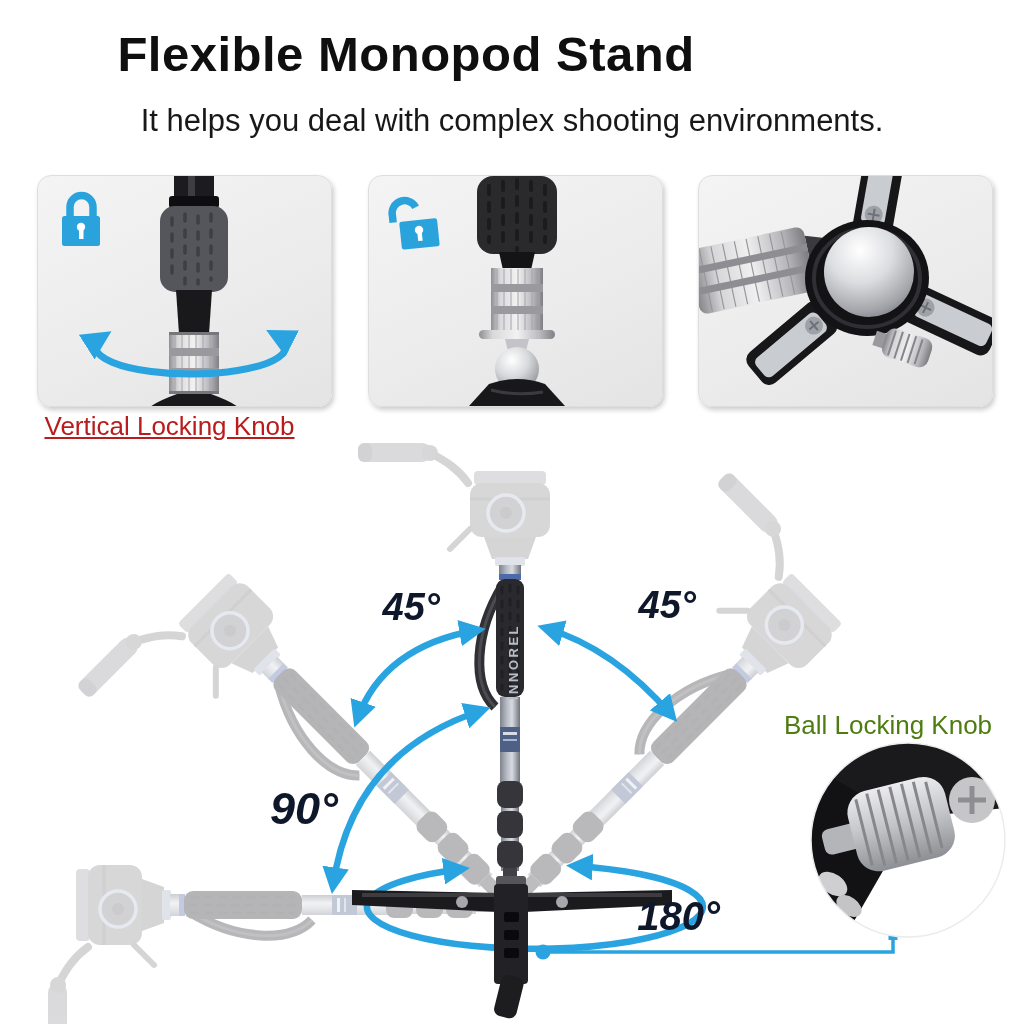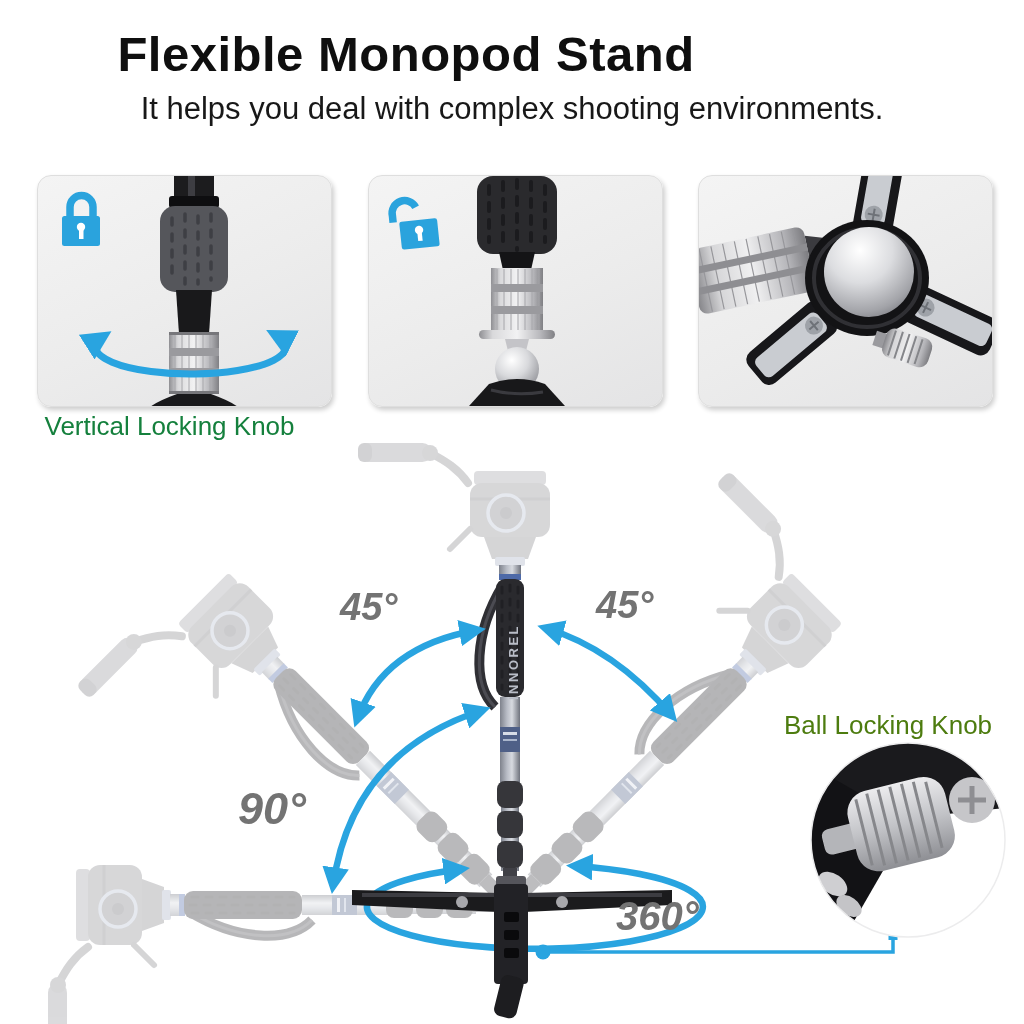--- a/index.html
+++ b/index.html
@@ -7,37 +7,37 @@
     width:1024px;height:1024px;position:relative;overflow:hidden;
     background:#ffffff;color:#151515;
     font-family:"Liberation Sans", sans-serif;
   }
   .abs{position:absolute;}
   .page-title{
     top:26px;left:0;width:812px;text-align:center;
     font-size:49px;font-weight:700;letter-spacing:.5px;color:#0f0f0f;
   }
   .page-subtitle{
-    top:91px;left:0;width:1024px;text-align:center;
+    top:103px;left:0;width:1024px;text-align:center;
     font-size:31px;font-weight:400;color:#181818;
   }
   .panel{
     top:175px;width:293px;height:230px;border-radius:14px;overflow:hidden;
     background:linear-gradient(155deg,#f4f4f4 0%,#ececec 55%,#e4e4e5 100%);
     border:1px solid #dedede;
     box-shadow:2px 3px 5px rgba(0,0,0,.20);
   }
   #panel-locked{left:37px;} #panel-unlocked{left:368px;} #panel-base{left:698px;}
   .panel svg{position:absolute;inset:0;width:100%;height:100%;}
   .panel-caption{
     top:411px;left:23px;width:293px;text-align:center;
-    font-size:26px;color:#15803d;
+    font-size:26px;color:#b91c1c;text-decoration:underline;
   }
   .angle-label{
-    font-style:italic;font-weight:600;color:#737373;text-align:left;
+    font-style:italic;font-weight:600;color:#0f172a;text-align:right;
   }
   #angle-left {left:340px;top:586px;width:100px;font-size:38px;}
   #angle-right{left:596px;top:584px;width:100px;font-size:38px;}
   #angle-down {left:238px;top:783px;width:100px;font-size:45px;}
   #angle-pan  {left:616px;top:894px;width:104px;font-size:40px;}
   .callout-label{
     left:758px;top:710px;width:260px;text-align:center;
     font-size:26px;color:#4d7c0f;
   }
   .diagram-svg{position:absolute;left:0;top:0;width:1024px;height:1024px;}
@@ -296,14 +296,14 @@
         <path d="M864,790 v68 M876,787 v74 M888,786 v76 M900,786 v76 M912,786 v76 M924,787 v74 M936,790 v68" stroke="#86878b" stroke-width="3" fill="none"></path>
       </g>
     </g>
     <circle cx="908" cy="840" r="97" fill="none" stroke="#ececed" stroke-width="1.5"></circle>
   </g>
 </svg>
 
 <div class="abs angle-label" id="angle-left">45°</div>
 <div class="abs angle-label" id="angle-right">45°</div>
 <div class="abs angle-label" id="angle-down">90°</div>
-<div class="abs angle-label" id="angle-pan">360°</div>
+<div class="abs angle-label" id="angle-pan">180°</div>
 <div class="abs callout-label">Ball Locking Knob</div>
 
 </body></html>

